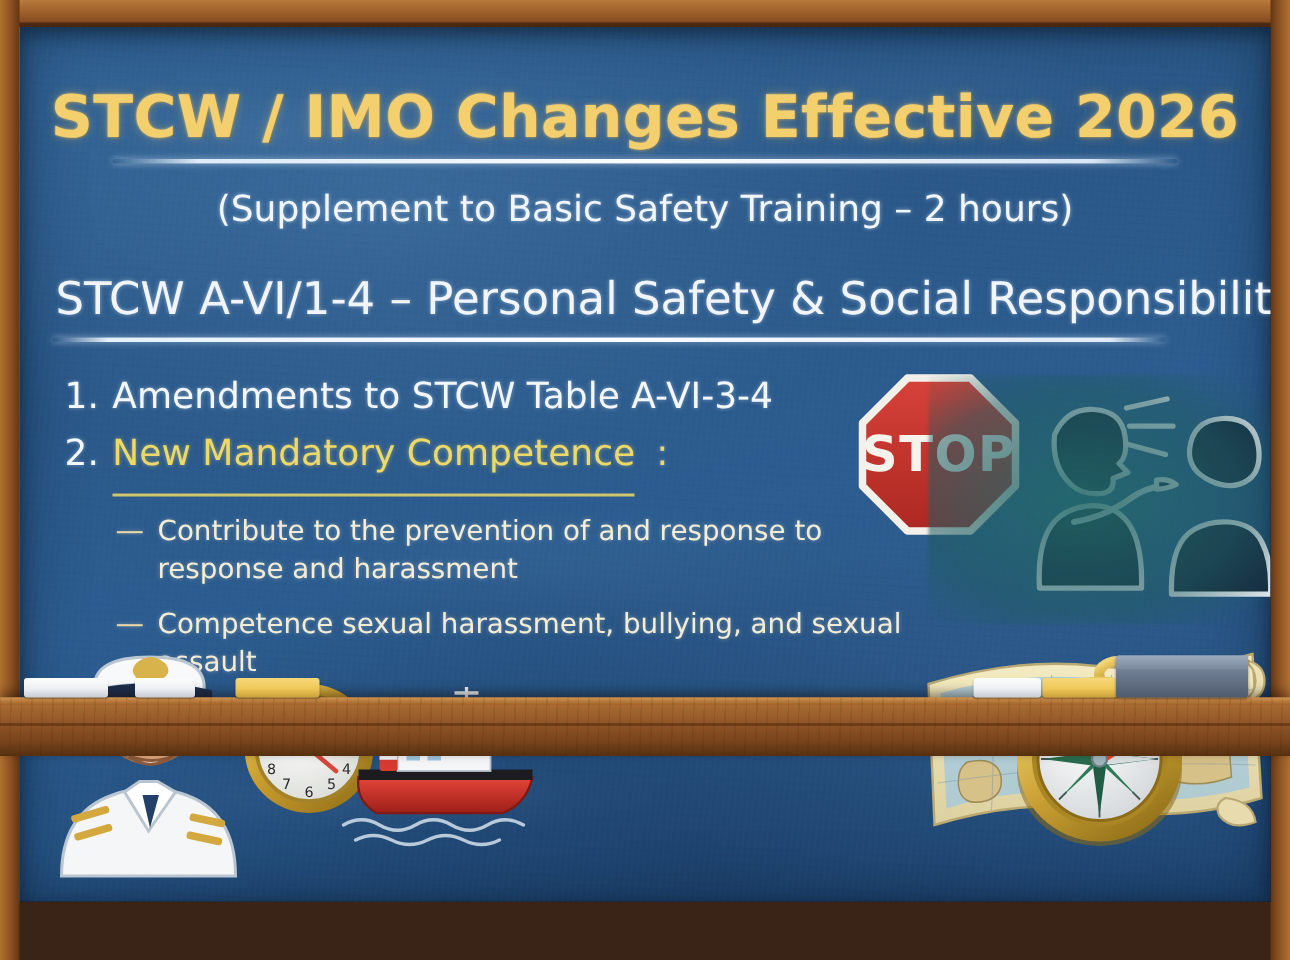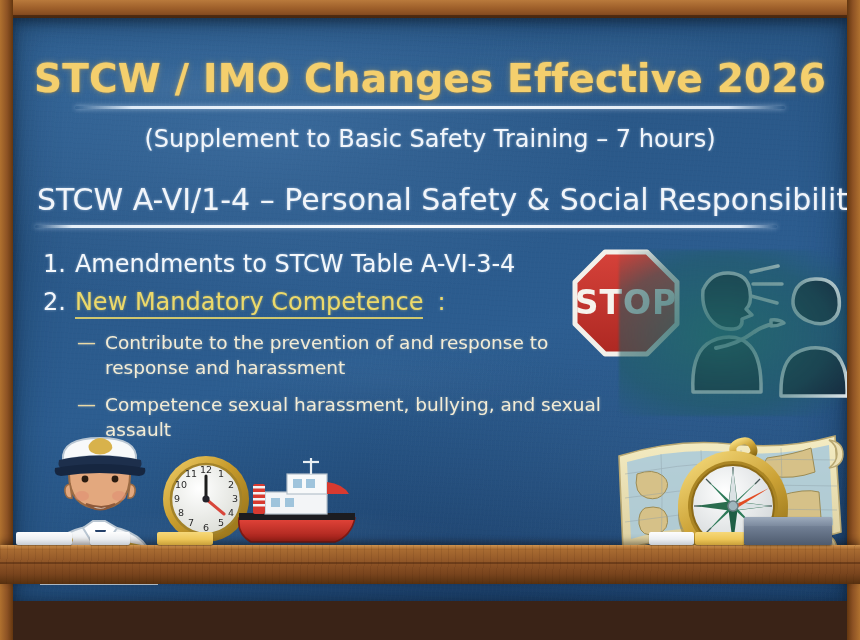--- a/index.html
+++ b/index.html
@@ -4,21 +4,21 @@
 <style>
   html,body{margin:0;padding:0;}
   body{
     width:860px;height:640px;overflow:hidden;
     font-family:"DejaVu Sans", sans-serif;
     background:#3a2317;
   }
 
   
   #board-frame{
-    position:relative;width:860px;height:584px;
+    position:relative;width:860px;height:504px;
     background:
       linear-gradient(180deg,#a9682f 0%,#8d5224 35%,#7a4520 70%,#5e3317 100%);
     box-sizing:border-box;
   }
   .frame-top{
     position:absolute;left:0;top:0;width:860px;height:18px;
     background:linear-gradient(180deg,#b97a3c 0%,#a1622c 40%,#8a4f22 75%,#6d3c19 100%);
   }
   .frame-top:after{
     content:"";position:absolute;left:0;bottom:0;width:100%;height:3px;
@@ -92,21 +92,21 @@
   .num-item{
     display:flex;align-items:baseline;gap:9px;
     font-size:24px;margin-bottom:10px;color:#f3f7fb;
     text-shadow:0 0 3px rgba(225,240,255,.45);
   }
   .num-item .num{ color:#f3f7fb; }
   .num-item.accent .txt{
     color:#ecd96a;
     text-shadow:0 0 3px rgba(236,217,106,.55);
     border-bottom:2px solid rgba(236,217,106,.85);
-    padding-bottom:1px;
+    padding-bottom:13px;
   }
   .num-item .tail{ color:#ecd96a; margin-left:5px; }
 
   .sub-list{ margin-top:12px;padding-left:34px; }
   .sub-item{
     display:flex;align-items:flex-start;gap:9px;margin-bottom:13px;
     font-size:18.5px;line-height:1.33;color:#f3ecd6;
     text-shadow:0 0 3px rgba(240,235,210,.4);
   }
   .sub-item .dash{
@@ -177,21 +177,21 @@
 
   <div class="frame-top"></div>
   <div class="frame-left"></div>
   <div class="frame-right"></div>
 
   <div id="board">
     <div class="dust"></div>
 
     <div id="title" class="chalk">STCW / IMO Changes Effective 2026</div>
     <div id="title-rule"></div>
-    <div id="subtitle" class="chalk">(Supplement to Basic Safety Training – 7 hours)</div>
+    <div id="subtitle" class="chalk">(Supplement to Basic Safety Training – 2 hours)</div>
 
     <div id="section-heading" class="chalk">STCW A-VI/1-4 – Personal Safety &amp; Social Responsibility</div>
     <div id="section-rule"></div>
 
     <div id="bullets" class="chalk">
 
       <div class="num-item">
         <span class="num">1.</span>
         <span class="txt">Amendments to STCW Table A-VI-3-4</span>
       </div>

